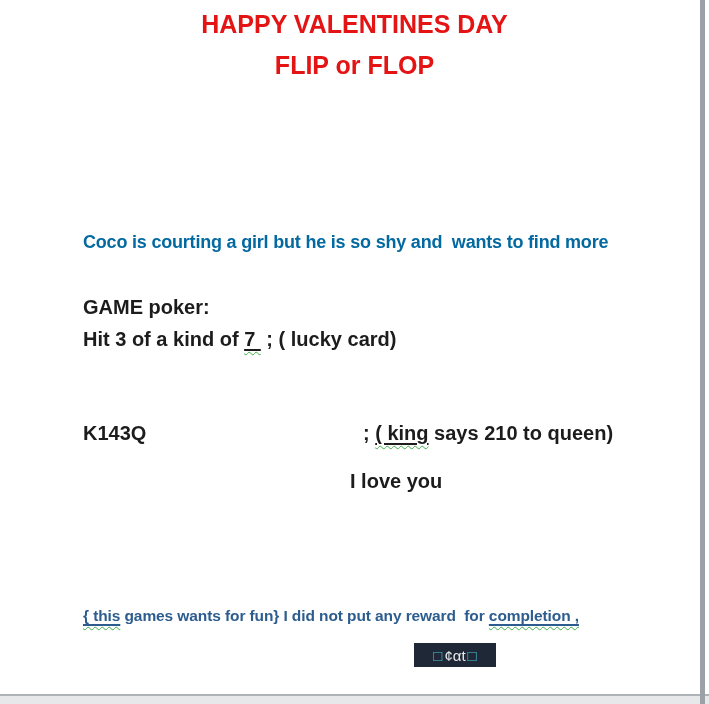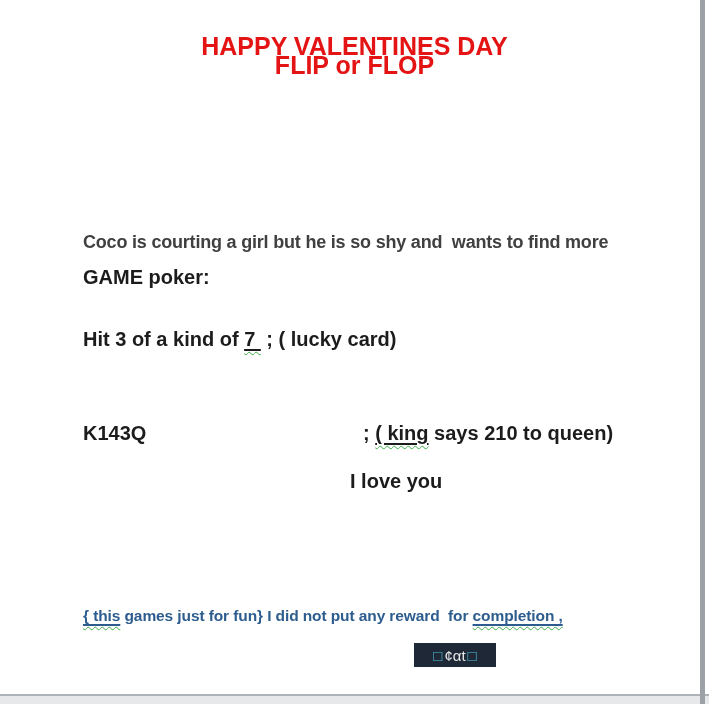--- a/index.html
+++ b/index.html
@@ -23,40 +23,40 @@
   
   .t1, .t2 {
     position: absolute;
     left: 0; width: 709px;
     text-align: center;
     color: #e41414;
     font-weight: 700;
     font-size: 25px;
     white-space: pre;
   }
-  .t1 { top: 10px; margin-top: 22px; }
+  .t1 { top: 10px; }
   .t2 { top: 51px; }
   
   .intro {
     position: absolute;
     left: 83px; top: 160px;
-    color: #404040;
+    color: #0369a1;
     font-weight: 700;
     font-size: 18px;
     letter-spacing: -0.2px;
     line-height: 33px;
     white-space: pre;
   }
   
   .body-line {
     font-size: 20px;
     font-weight: 600;
     line-height: 26px;
   }
-  .heading { top: 264px; }
+  .heading { top: 294px; }
   .r1 { top: 326px; }
   .r2 { top: 373px; }
   .r3 { top: 420px; }
   .r4 { top: 468px; left: 350px; }
   .r5 { top: 516px; }
   .col2 { position: absolute; left: 276px; top: 0; white-space: pre; }
   .r3 .col2 { left: 280px; }
   .r5 .col2 { left: 281px; }
   
   .sq {
@@ -131,21 +131,21 @@
   <div class="line body-line heading">GAME poker:</div>
 
   <div class="line body-line r1"><span>Hit 3 of a kind of </span><span class="sq"><span class="u">7 </span></span><span> ; ( lucky card)</span></div>
 
 
   <div class="line body-line r3"><span>K143Q</span><span class="col2"><span>; </span><span class="sq"><span class="u">( king</span></span><span> says 210 to queen)</span></span></div>
 
   <div class="line body-line r4">I love you</div>
 
 
-  <div class="footer"><span class="sq"><span class="u">{ this</span></span><span> games just for fun} I did not put any reward  for </span><span class="sq"><span class="u">completion ,</span></span></div>
+  <div class="footer"><span class="sq"><span class="u">{ this</span></span><span> games wants for fun} I did not put any reward  for </span><span class="sq"><span class="u">completion ,</span></span></div>
 
   <div class="caption-box">
       <span class="glyph-box">□</span>
       <span>¢αt</span>
       <span class="glyph-box">□</span>
     </div>
 
   <div class="edge-bottom"></div>
   <div class="edge-right"></div>
 

